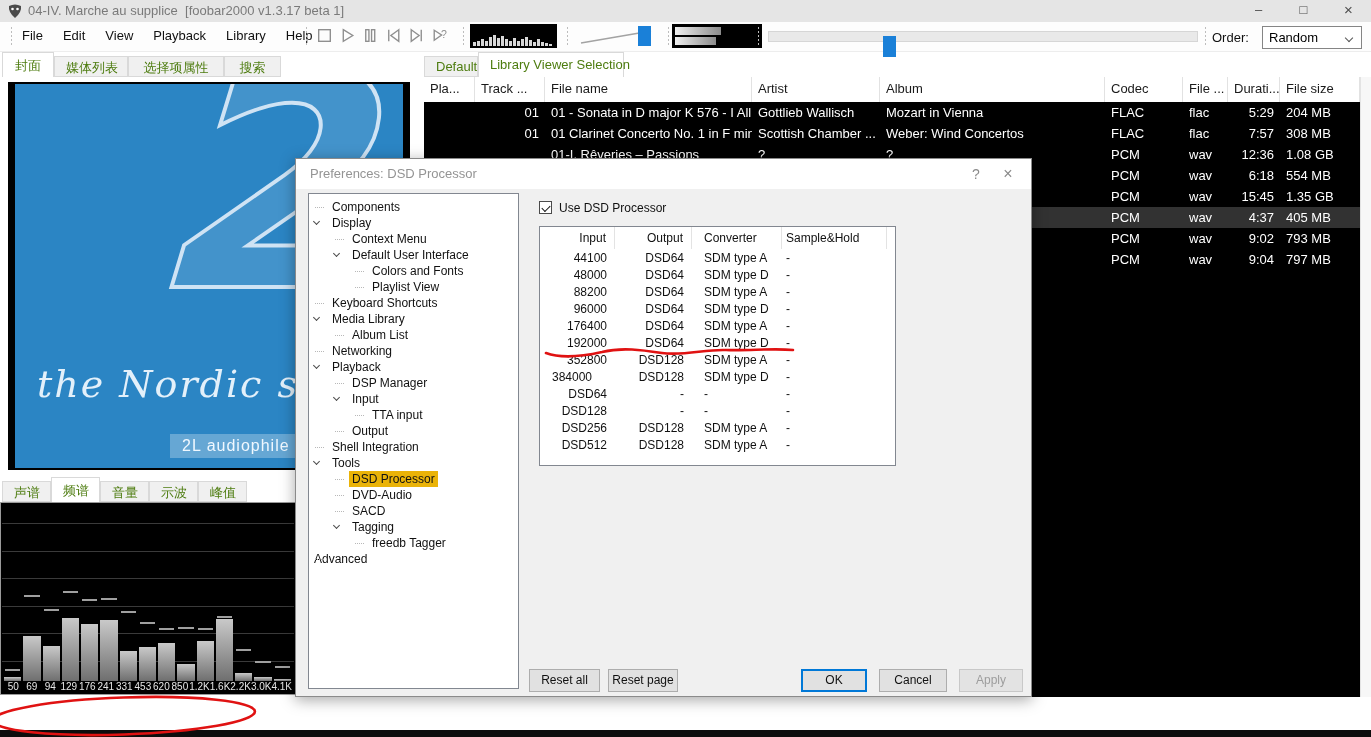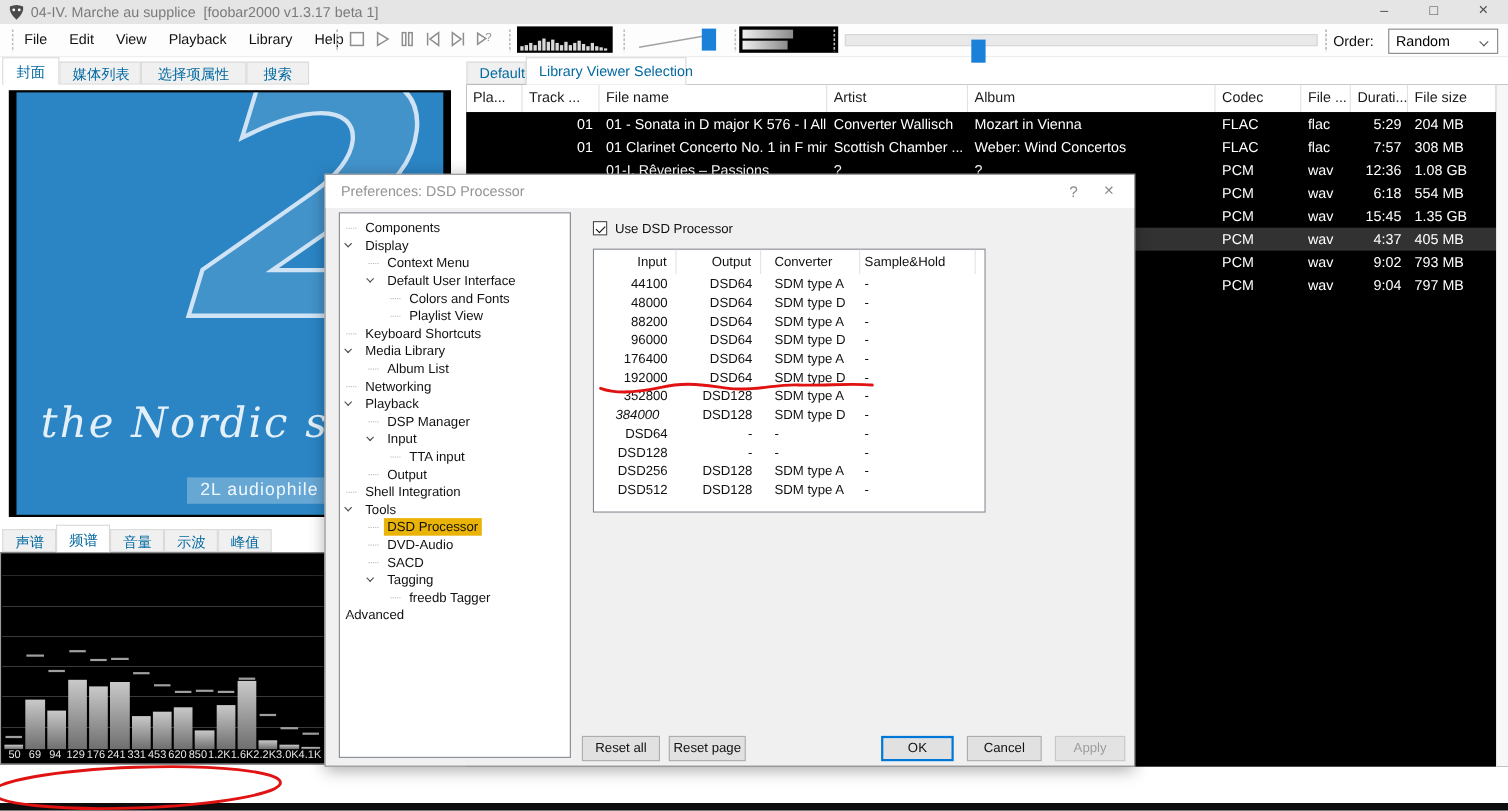--- a/index.html
+++ b/index.html
@@ -32,21 +32,21 @@
   .vu-bar { position:absolute; left:3px; height:8px; background:linear-gradient(to right,#efefef,#8b8b8b); }
   #seek-track { left:768px; top:9px; width:430px; height:11px; background:#e9e9e9; border:1px solid #d6d6d6; }
   #seek-thumb { top:4px; width:13px; height:21px; background:#1a80d8; }
   #order-label { left:1212px; top:8px; color:#111; }
   #order-select { left:1262px; top:4px; width:100px; height:23px; background:#fff; border:1px solid #858585; padding:3px 6px; }
   .cdown { position:absolute; width:6px; height:6px; border-right:1.4px solid #555; border-bottom:1.4px solid #555; transform:rotate(45deg); }
 
   
   .tabstrip { height:25px; }
   .tab { position:absolute; bottom:0; height:21px; background:#f0f0f0; border:1px solid #d9d9d9;
-         padding:2px 11px 0 11px; font-size:13px; color:#0369a1; white-space:nowrap; }
+         padding:2px 11px 0 11px; font-size:13px; color:#4d7c0f; white-space:nowrap; }
   .tab.active { height:25px; background:#fff; border-bottom:none; padding-top:4px; z-index:2; }
 
   
   #art-panel { left:0; top:77px; width:424px; height:396px; background:#fff; }
   #art-frame { left:8px; top:5px; width:402px; height:388px; background:#000; }
   #art-blue { left:7px; top:2px; width:388px; height:384px; background:#2b85c4; overflow:hidden; }
   #art-logo { left:165px; top:-75px; font-size:300px; font-style:italic; font-family:"DejaVu Sans",sans-serif; font-weight:bold;
               color:rgba(223,237,249,0.14); -webkit-text-stroke:4px #cfe3f4; letter-spacing:-18px; transform:skewX(-6deg); }
   #art-tagline { left:22px; top:278px; font-size:38px; font-style:italic; font-family:"DejaVu Serif",serif;
                  color:#e3f0fa; letter-spacing:2px; white-space:nowrap; }
@@ -241,21 +241,21 @@
         <div class="pl-hcell" style="width: 78px; text-align: left;">Codec</div>
         <div class="pl-hcell" style="width: 45px; text-align: left;">File ...</div>
         <div class="pl-hcell" style="width: 52px; text-align: right;">Durati...</div>
         <div class="pl-hcell" style="width: 80px; text-align: left;">File size</div>
       </div>
     <div id="pl-body">
         <div class="pl-row">
           <div class="pl-cell" style="width: 51px; text-align: left;"></div>
           <div class="pl-cell" style="width: 70px; text-align: right;">01</div>
           <div class="pl-cell" style="width: 207px; text-align: left;">01 - Sonata in D major K 576 - I All...</div>
-          <div class="pl-cell" style="width: 128px; text-align: left;">Converter Wallisch</div>
+          <div class="pl-cell" style="width: 128px; text-align: left;">Gottlieb Wallisch</div>
           <div class="pl-cell" style="width: 225px; text-align: left;">Mozart in Vienna</div>
           <div class="pl-cell" style="width: 78px; text-align: left;">FLAC</div>
           <div class="pl-cell" style="width: 45px; text-align: left;">flac</div>
           <div class="pl-cell" style="width: 52px; text-align: right;">5:29</div>
           <div class="pl-cell" style="width: 80px; text-align: left;">204 MB</div>
         </div>
         <div class="pl-row">
           <div class="pl-cell" style="width: 51px; text-align: left;"></div>
           <div class="pl-cell" style="width: 70px; text-align: right;">01</div>
           <div class="pl-cell" style="width: 207px; text-align: left;">01 Clarinet Concerto No. 1 in F min...</div>
@@ -505,21 +505,21 @@
             <div class="dsd-cell" style="width: 90px; text-align: left; padding-right: 0px; padding-left: 12px;">SDM type D</div>
             <div class="dsd-cell" style="width: 105px; text-align: left; padding-right: 0px; padding-left: 4px;">-</div>
           </div>
           <div class="dsd-row">
             <div class="dsd-cell" style="width: 75px; text-align: right; padding-right: 8px; padding-left: 0px;">352800</div>
             <div class="dsd-cell" style="width: 77px; text-align: right; padding-right: 8px; padding-left: 4px;">DSD128</div>
             <div class="dsd-cell" style="width: 90px; text-align: left; padding-right: 0px; padding-left: 12px;">SDM type A</div>
             <div class="dsd-cell" style="width: 105px; text-align: left; padding-right: 0px; padding-left: 4px;">-</div>
           </div>
           <div class="dsd-row">
-            <div class="dsd-cell" style="width: 75px; text-align: center; padding-right: 8px; padding-left: 12px; font-style: italic;">384000</div>
+            <div class="dsd-cell" style="width: 75px; text-align: left; padding-right: 8px; padding-left: 12px;">384000</div>
             <div class="dsd-cell" style="width: 77px; text-align: right; padding-right: 8px; padding-left: 4px;">DSD128</div>
             <div class="dsd-cell" style="width: 90px; text-align: left; padding-right: 0px; padding-left: 12px;">SDM type D</div>
             <div class="dsd-cell" style="width: 105px; text-align: left; padding-right: 0px; padding-left: 4px;">-</div>
           </div>
           <div class="dsd-row">
             <div class="dsd-cell" style="width: 75px; text-align: right; padding-right: 8px; padding-left: 0px;">DSD64</div>
             <div class="dsd-cell" style="width: 77px; text-align: right; padding-right: 8px; padding-left: 4px;">-</div>
             <div class="dsd-cell" style="width: 90px; text-align: left; padding-right: 0px; padding-left: 12px;">-</div>
             <div class="dsd-cell" style="width: 105px; text-align: left; padding-right: 0px; padding-left: 4px;">-</div>
           </div>

